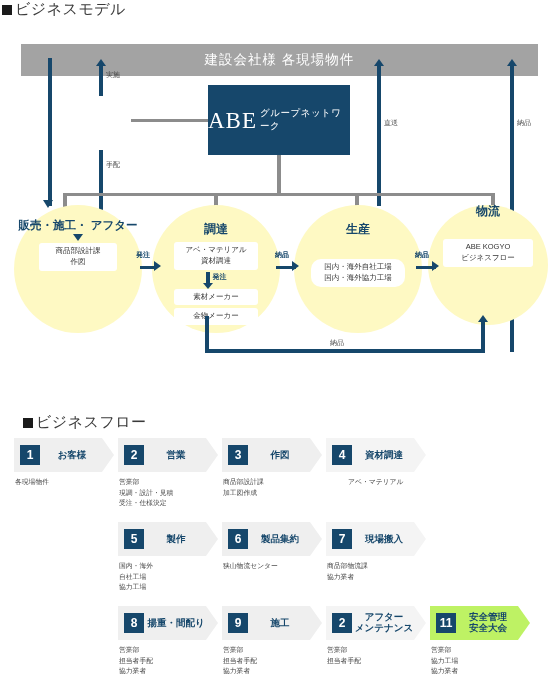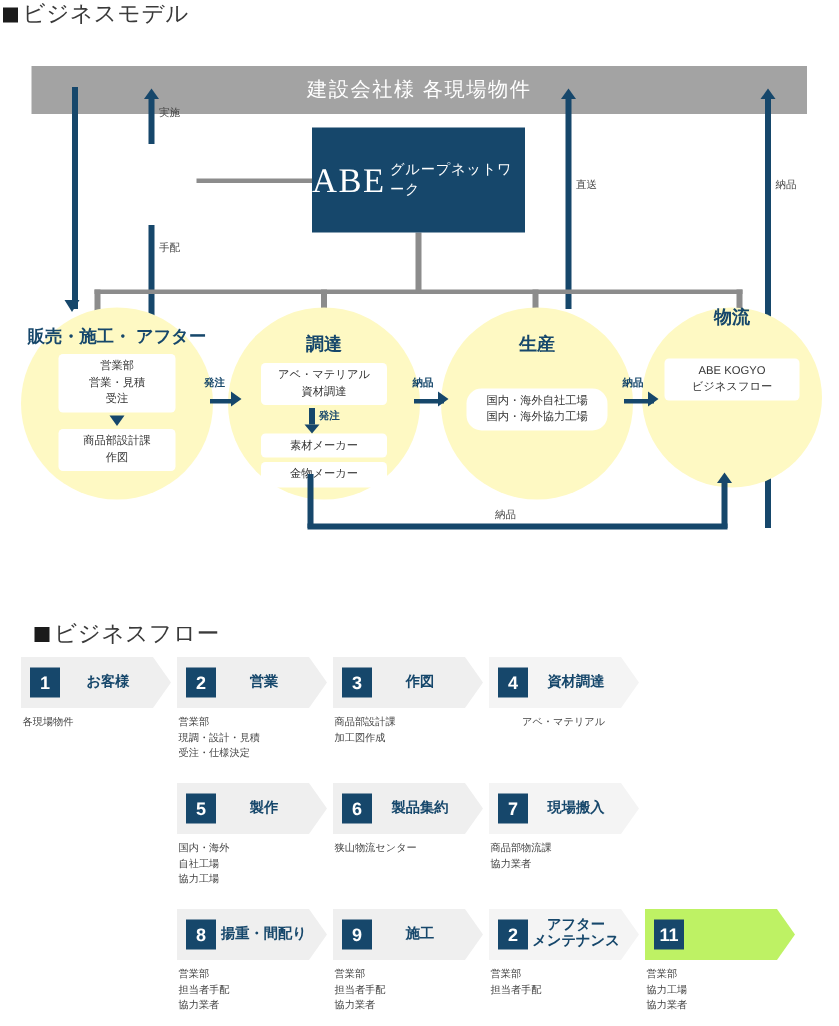--- a/index.html
+++ b/index.html
@@ -232,23 +232,20 @@
 
   <div class="abe-box">
     <div class="abe-logo">ABE</div>
     <div class="abe-sub">グループネットワーク</div>
   </div>
 
 
   <div class="circle" id="c-sales">
     <div class="circ-title">販売・施工・
 アフター</div>
-    <div class="pill" style="margin-top:4px;">営業部
-営業・見積
-受注</div>
     <div class="down-tri"></div>
     <div class="pill">商品部設計課
 作図</div>
   </div>
 
   <div class="circle" id="c-proc">
     <div class="circ-title">調達</div>
     <div class="pill" style="margin-top:5px;">アベ・マテリアル
 資材調達</div>
     <div class="down-arrow-wrap">
@@ -383,20 +380,22 @@
         <div class="step-num">2</div>
         <div class="step-label">アフター
 メンテナンス</div>
       </div>
       <div class="step-sub">営業部
 担当者手配</div>
     </div>
     <div class="step">
       <div class="chev" style="background:#bef264;">
         <div class="step-num">11</div>
+        <div class="step-label">安全管理
+安全大会</div>
       </div>
       <div class="step-sub">営業部
 協力工場
 協力業者</div>
     </div>
   </div>
 
 </div>
 
 </body></html>

